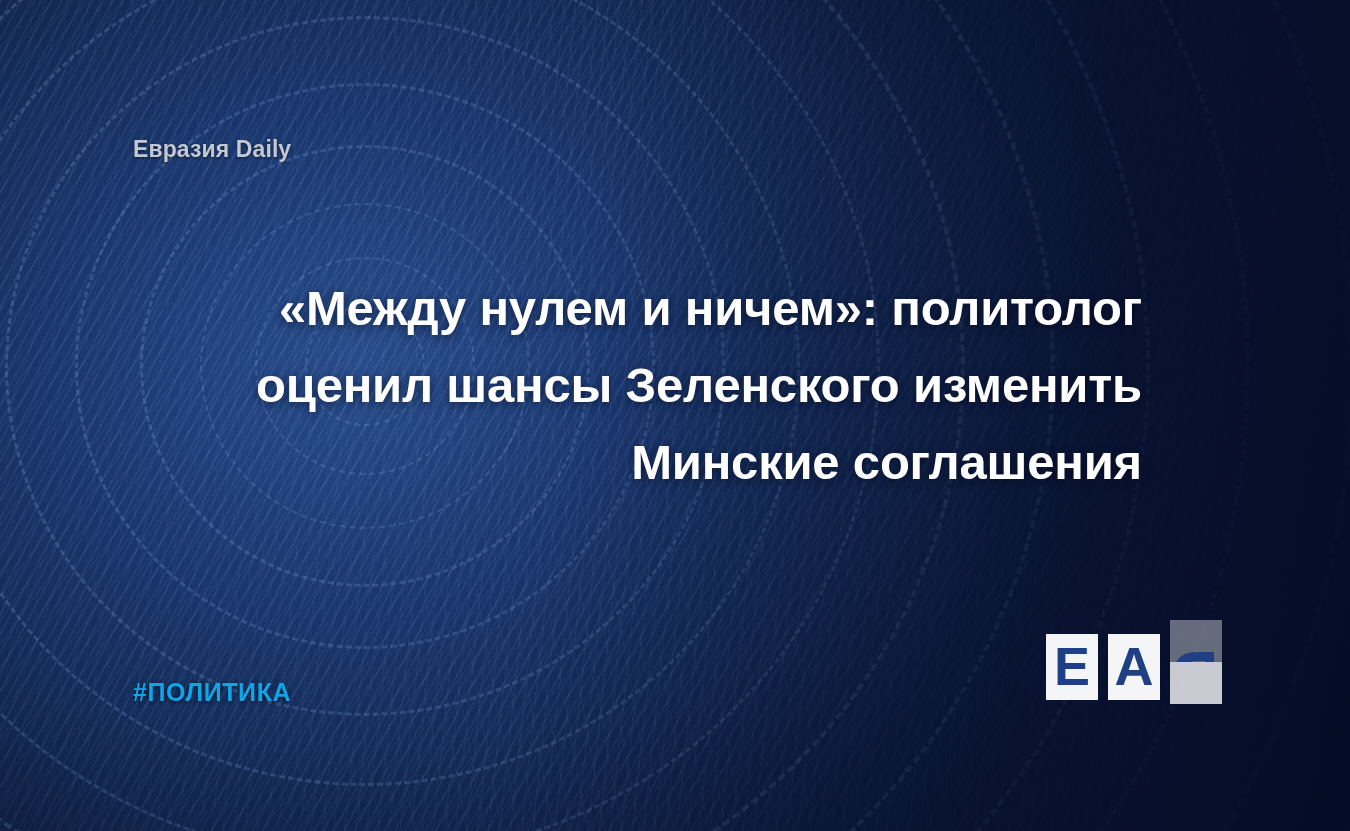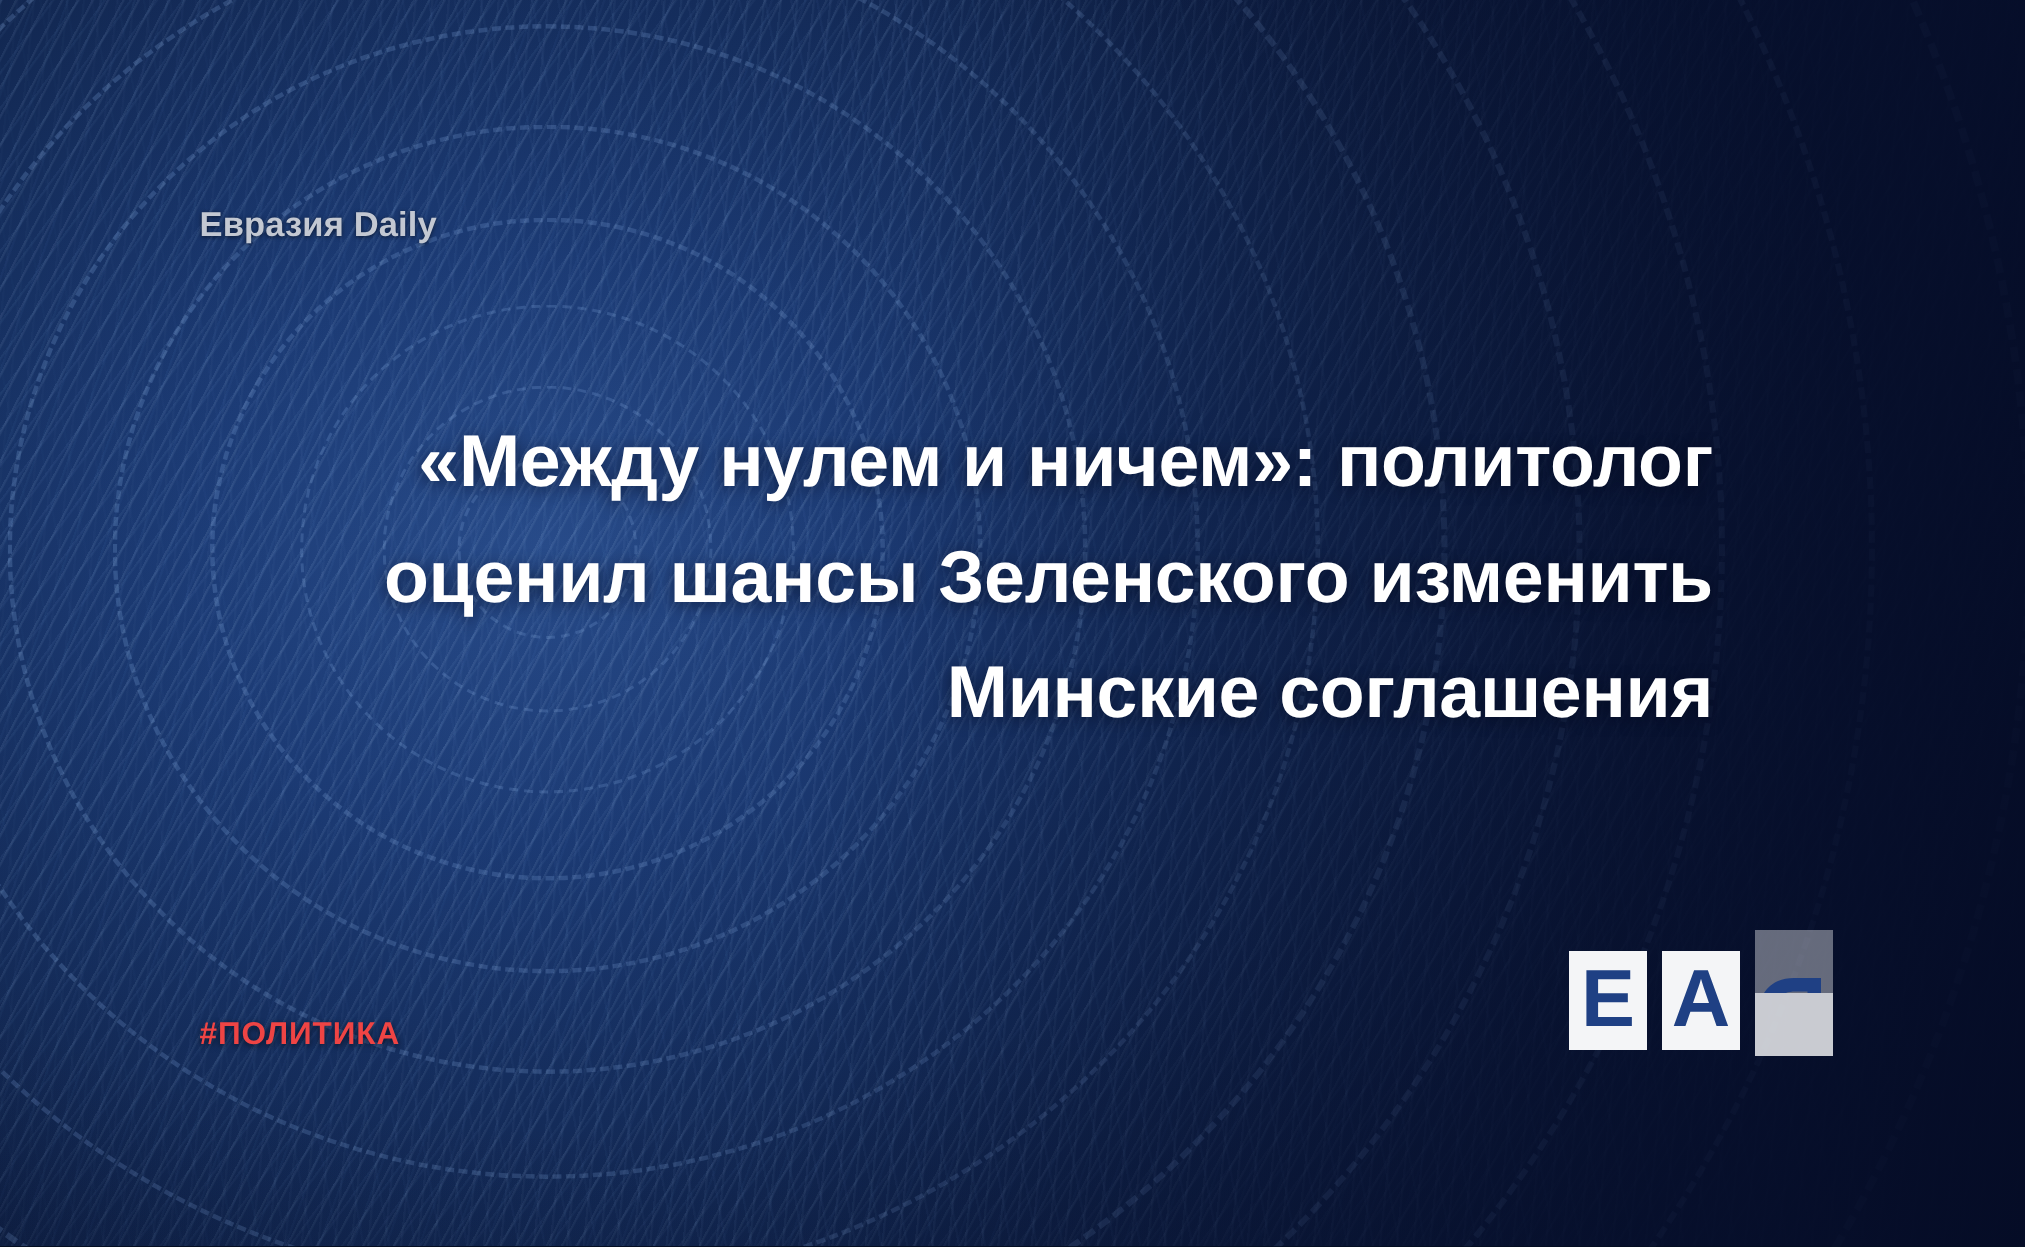--- a/index.html
+++ b/index.html
@@ -70,22 +70,22 @@
     position:absolute; left:132px; top:270px;
     width:1010px;
     font-size:49px; font-weight:bold; line-height:77px;
     color:#ffffff; letter-spacing:-0.2px;
     text-shadow:0 2px 10px rgba(2,8,26,.55);
     text-align:right;
   }
 
   .tag{
     position:absolute; left:133px; top:678px;
-    font-size:21px; font-weight:bold; letter-spacing:.6px;
-    color:#ef4444;
+    font-size:25px; font-weight:bold; letter-spacing:.6px;
+    color:#0ea5e9;
     text-shadow:0 1px 4px rgba(0,0,0,.6);
     white-space:nowrap;
     text-align:right;
   }
 
   
   .logo{
     position:absolute; left:1046px; top:620px;
     width:176px; height:84px;
   }

